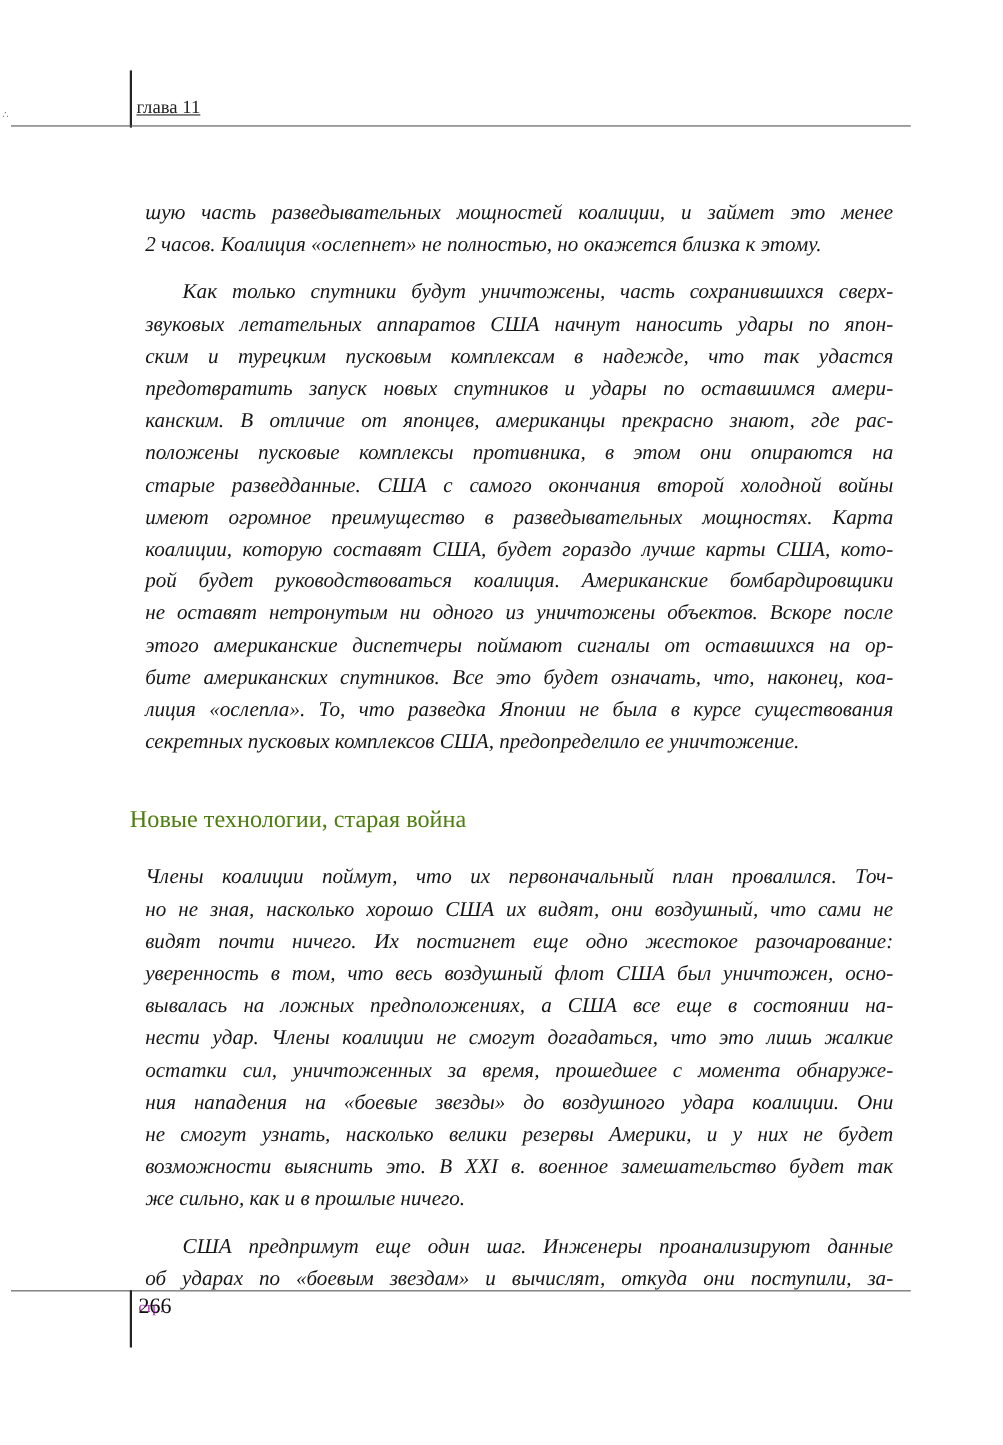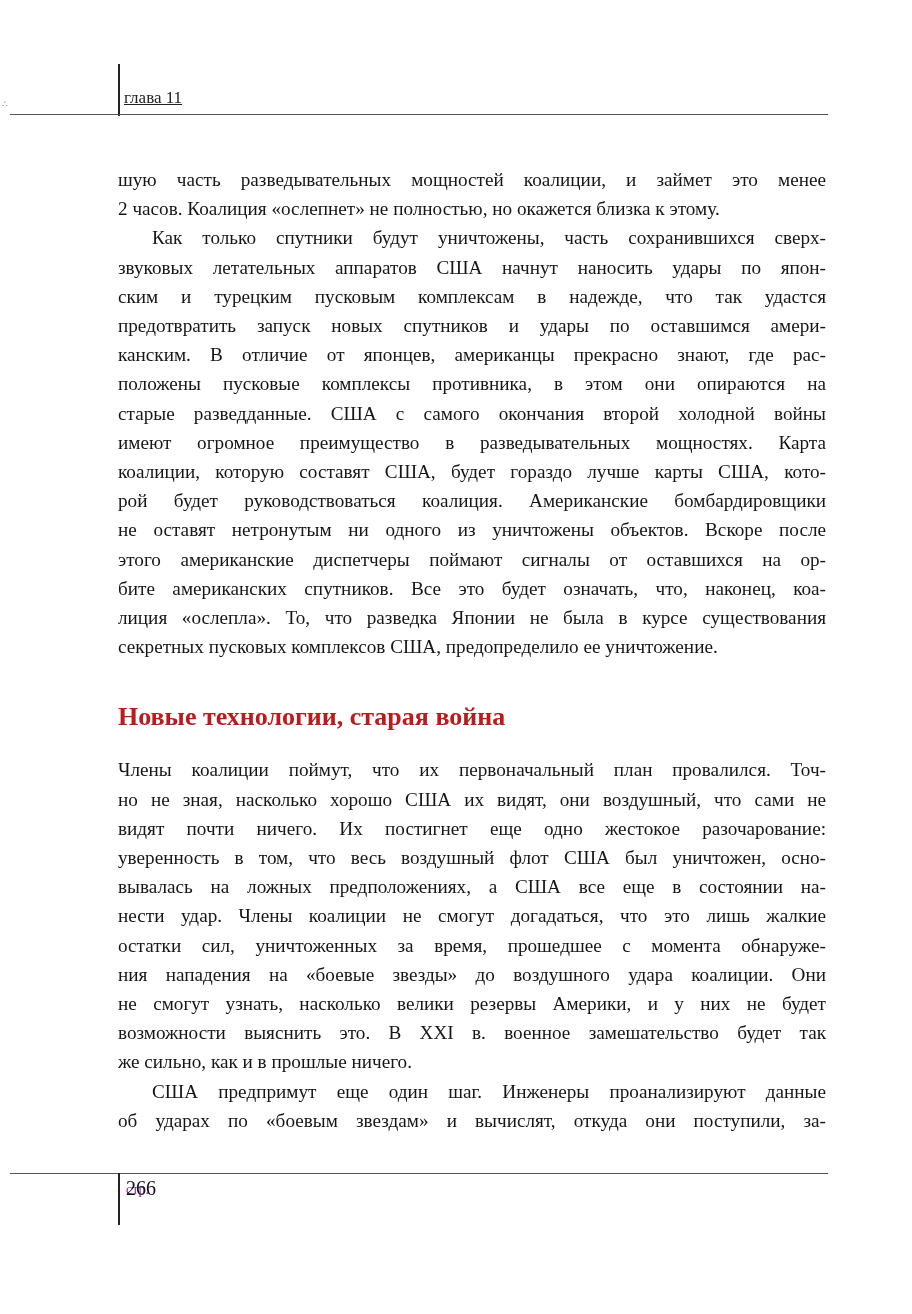--- a/index.html
+++ b/index.html
@@ -49,41 +49,42 @@
     }
     .content {
       position: absolute;
       left: 118px;
       top: 165px;
       width: 708px;
       font-size: 19.2px;
       line-height: 29.2px;
     }
     .content p {
-      margin: 0;
+      margin: 14px;
       text-align: justify;
       text-align-last: left;
       hyphens: manual;
+      font-style: italic;
     }
     .line {
       display: block;
       text-align: justify;
       text-align-last: justify;
       white-space: nowrap;
       overflow: visible;
     }
     .line.last {
       text-align-last: left;
     }
     .section-title {
-      font-size: 26px;
+      font-size: 22px;
       line-height: 32px;
       margin: 40px 0 22px 0;
-      font-weight: bold;
-      color: #b91c1c;
+      font-weight: normal;
+      color: #4d7c0f;
     }
     .footer-rule {
       position: absolute;
       left: 10px;
       top: 1173px;
       width: 818px;
       height: 1px;
       background: #555;
     }
     .footer-vrule {

